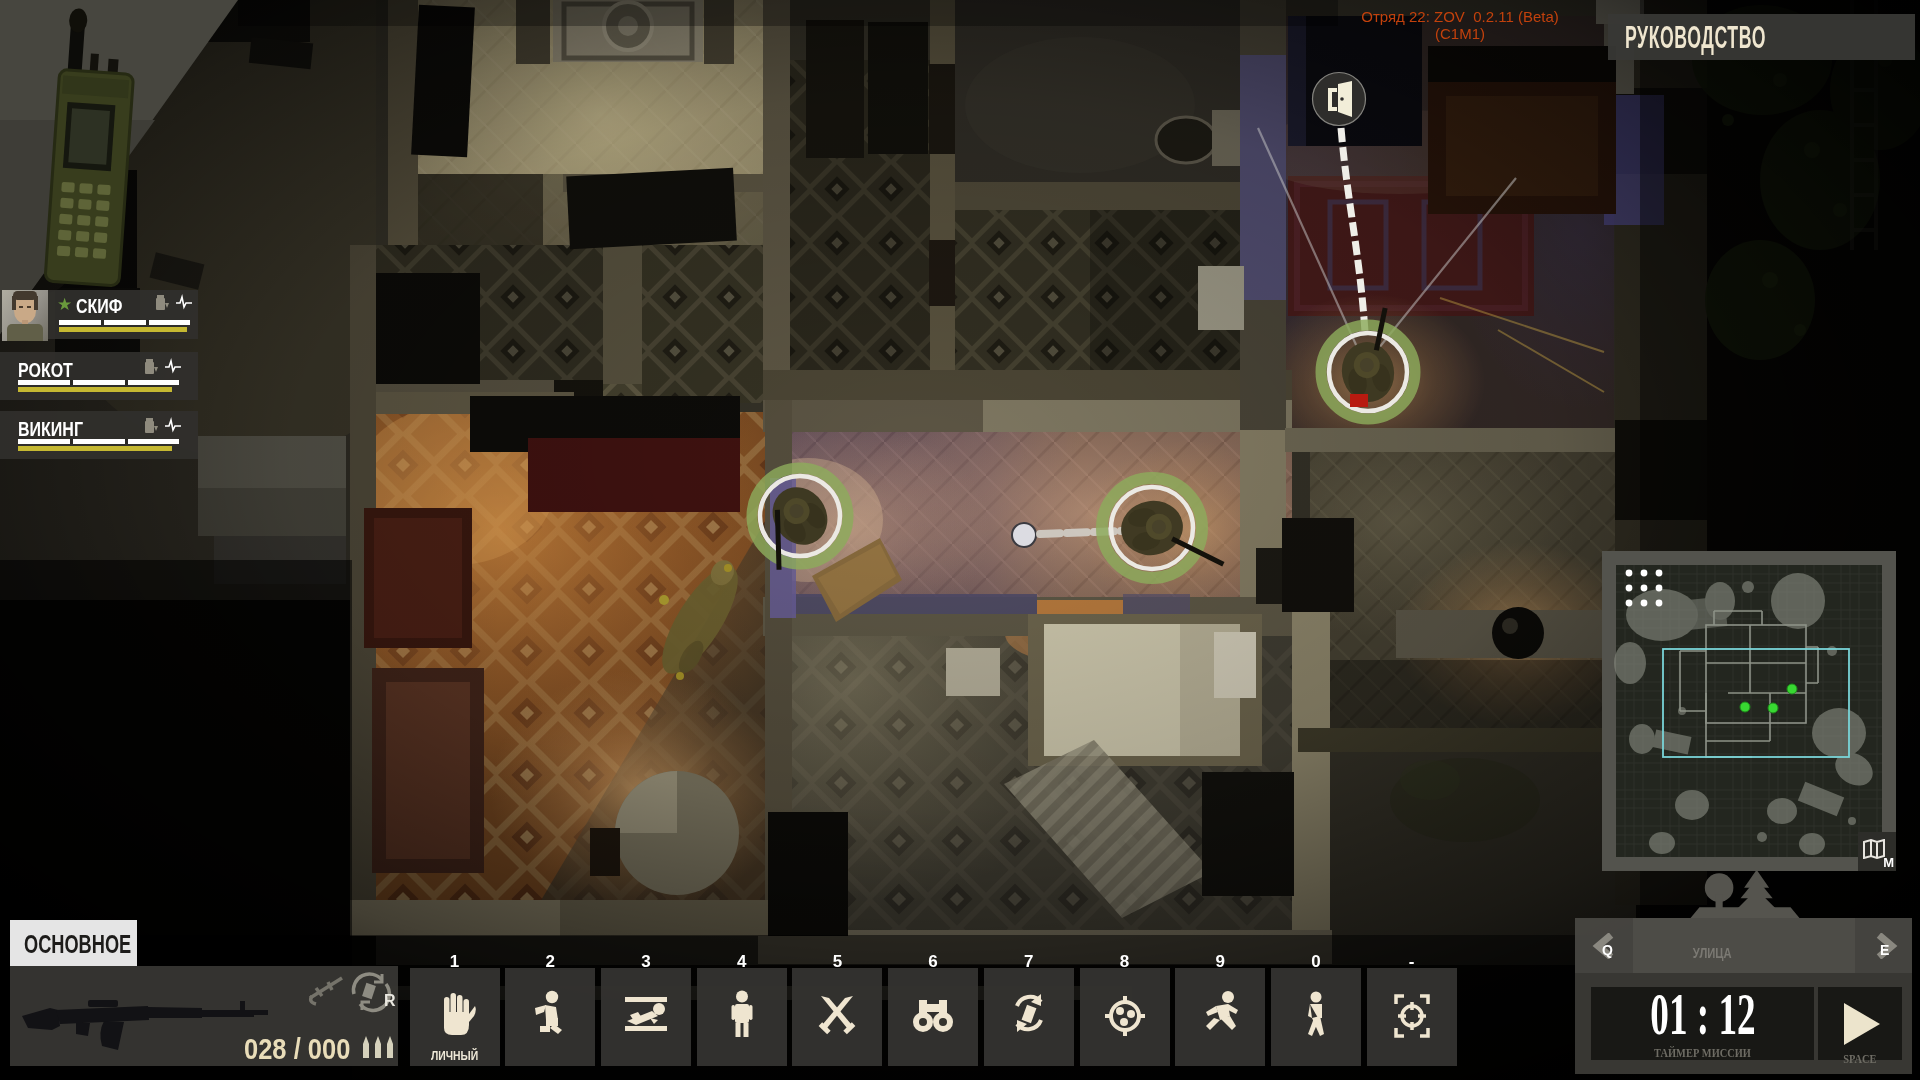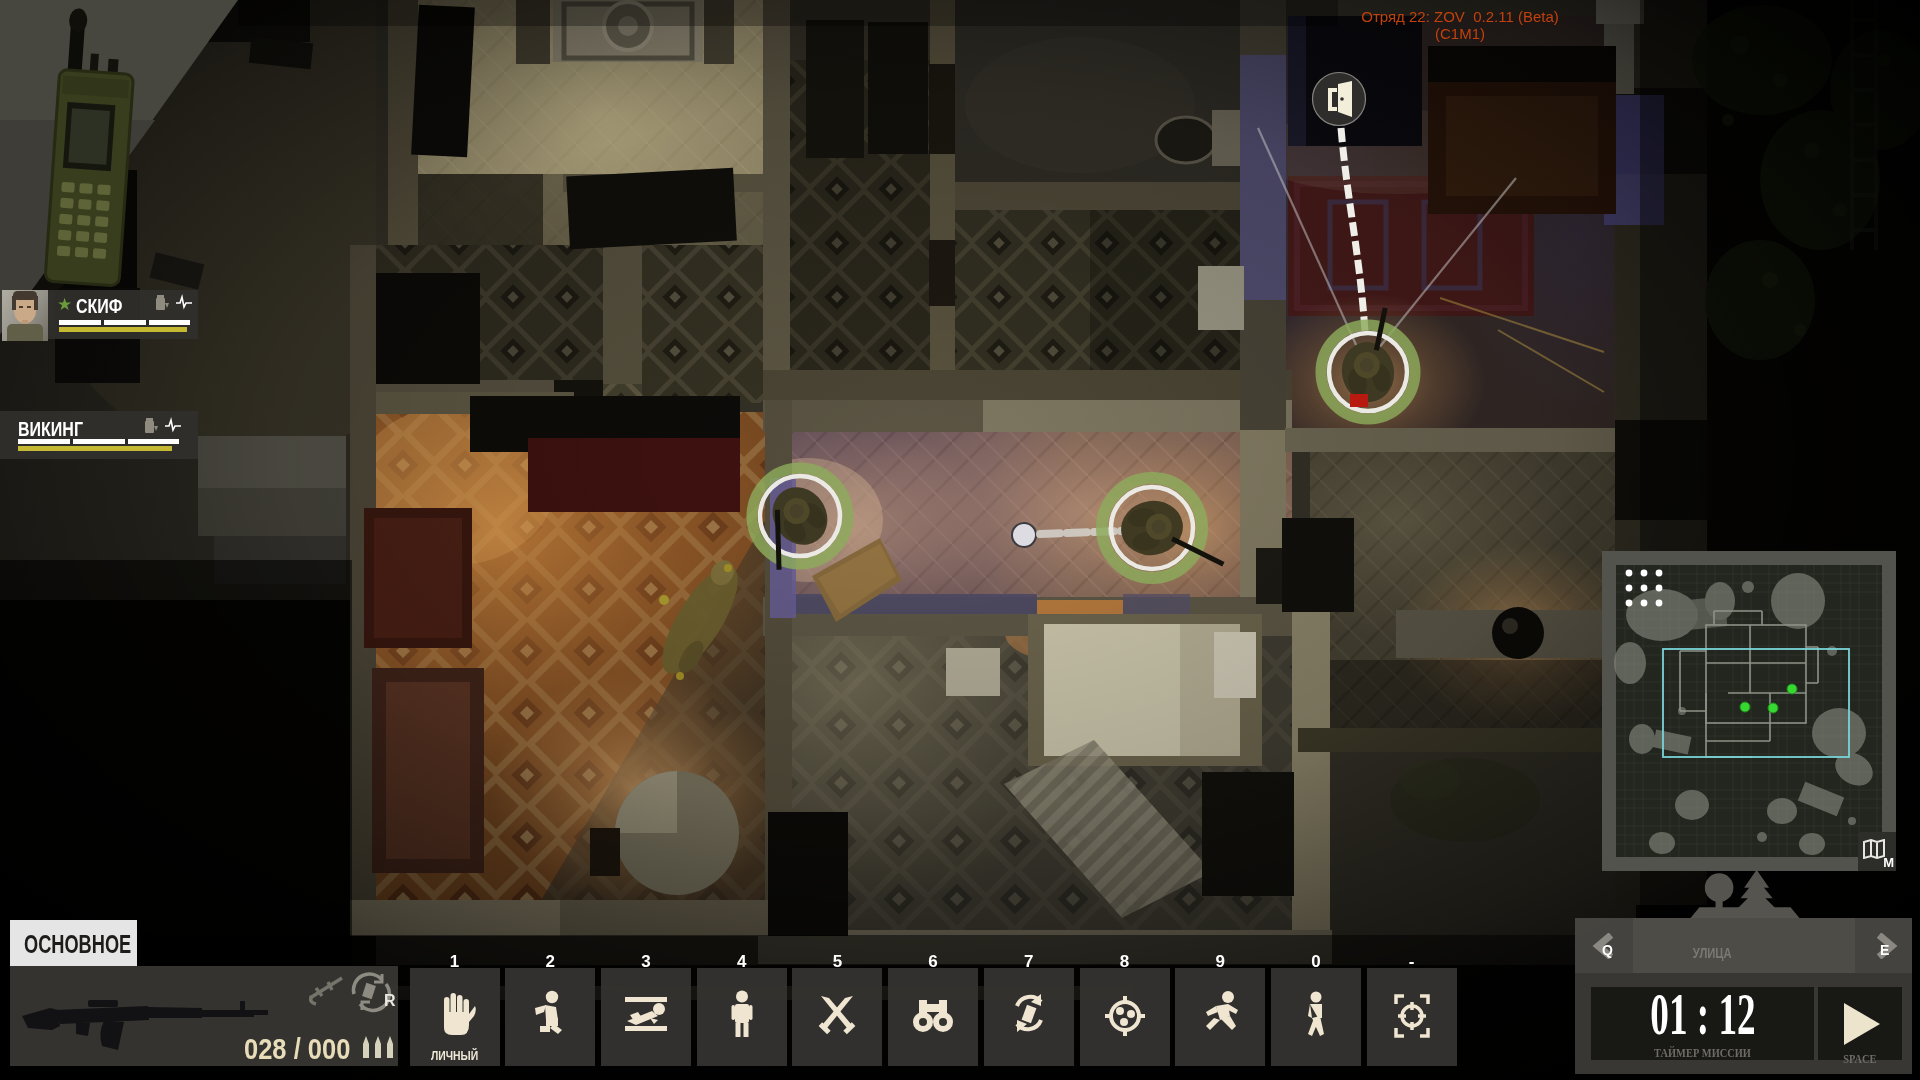--- a/index.html
+++ b/index.html
@@ -514,20 +514,23 @@
           <rect x="60" y="224" width="13" height="10" rx="2"></rect>
 <rect x="24" y="240" width="13" height="10" rx="2"></rect>
           <rect x="42" y="240" width="13" height="10" rx="2"></rect>
           <rect x="60" y="240" width="13" height="10" rx="2"></rect>
 </g>
 </g>
 </svg>
 
 <div class="ui" style="left:1240px;top:8px;width:440px;text-align:center;font-family:Liberation Sans, sans-serif;font-size:15px;color:#c2410c;line-height:17px;">Отряд 22: ZOV&nbsp;&nbsp;0.2.11 (Beta)<br>(C1M1)</div>
 
+<div class="ui" style="left:1608px;top:14px;width:307px;height:46px;background:rgba(56,56,53,0.95);">
+  <span class="cond" style="transform:scaleX(0.57);font-size:31px;font-weight:bold;color:#efe6cf;margin-left:17px;margin-top:6px;letter-spacing:1px;">РУКОВОДСТВО</span>
+</div>
 
 <div class="ui" style="left:0px;top:290px;width:198px;height:51px;">
   <div style="position:absolute;left:48px;top:0;width:150px;height:49px;background:rgba(48,47,44,0.93);"></div>
   <div style="position:absolute;left:2px;top:0;width:46px;height:51px;background:#9b988e;overflow:hidden;">
     <div style="position:absolute;left:0;top:0;width:46px;height:51px;background:linear-gradient(125deg,#b0ada1 0%,#94918a 55%,#716e64 100%);"></div>
     <div style="position:absolute;left:12px;top:4px;width:22px;height:29px;border-radius:10px/12px;background:#c9a987;"></div>
     <div style="position:absolute;left:11px;top:1px;width:24px;height:9px;border-radius:5px;background:#43392e;"></div>
     <div style="position:absolute;left:10px;top:6px;width:4px;height:14px;background:#43392e;"></div>
     <div style="position:absolute;left:32px;top:6px;width:4px;height:14px;background:#43392e;"></div>
     <div style="position:absolute;left:17px;top:16px;width:4px;height:2px;background:#4a3b2c;"></div>
@@ -546,20 +549,37 @@
         <path d="M22 10 L26 10 L28 4 L30 14 L32 10 L38 10" stroke="#fff" stroke-width="1.6" fill="none"></path>
       </svg>
   <div style="position:absolute;left:59px;top:30px;width:131px;height:5px;background:#2a2926;">
     <div style="position:absolute;left:0;width:42px;height:5px;background:#fff;"></div>
     <div style="position:absolute;left:45px;width:42px;height:5px;background:#fff;"></div>
     <div style="position:absolute;left:90px;width:41px;height:5px;background:#fff;"></div>
   </div>
   <div style="position:absolute;left:59px;top:37px;width:128px;height:5px;background:#c5b832;"></div>
 </div>
 
+<div class="ui" style="left:0px;top:352px;width:198px;height:48px;background:rgba(48,47,44,0.93);">
+  <span class="cond" style="position:absolute;left:18px;top:7px;transform:scaleX(0.8);font-size:20px;font-weight:bold;color:#fff;">РОКОТ</span>
+  <svg style="position:absolute;left:143px;top:5px" width="40" height="18" viewBox="0 0 40 18">
+        <g fill="#8f8b7e">
+          <rect x="2" y="5" width="9" height="12" rx="1"></rect>
+          <rect x="3" y="2" width="7" height="3"></rect>
+          <path d="M11 10 L15 10 L13 15 Z"></path>
+        </g>
+        <path d="M22 10 L26 10 L28 4 L30 14 L32 10 L38 10" stroke="#fff" stroke-width="1.6" fill="none"></path>
+      </svg>
+  <div style="position:absolute;left:18px;top:28px;width:161px;height:5px;background:#2a2926;">
+    <div style="position:absolute;left:0;width:52px;height:5px;background:#fff;"></div>
+    <div style="position:absolute;left:55px;width:52px;height:5px;background:#fff;"></div>
+    <div style="position:absolute;left:110px;width:51px;height:5px;background:#fff;"></div>
+  </div>
+  <div style="position:absolute;left:18px;top:35px;width:154px;height:5px;background:#c5b832;"></div>
+</div>
 
 <div class="ui" style="left:0px;top:411px;width:198px;height:48px;background:rgba(48,47,44,0.93);">
   <span class="cond" style="position:absolute;left:18px;top:7px;transform:scaleX(0.8);font-size:20px;font-weight:bold;color:#fff;">ВИКИНГ</span>
   <svg style="position:absolute;left:143px;top:5px" width="40" height="18" viewBox="0 0 40 18">
         <g fill="#8f8b7e">
           <rect x="2" y="5" width="9" height="12" rx="1"></rect>
           <rect x="3" y="2" width="7" height="3"></rect>
           <path d="M11 10 L15 10 L13 15 Z"></path>
         </g>
         <path d="M22 10 L26 10 L28 4 L30 14 L32 10 L38 10" stroke="#fff" stroke-width="1.6" fill="none"></path>

